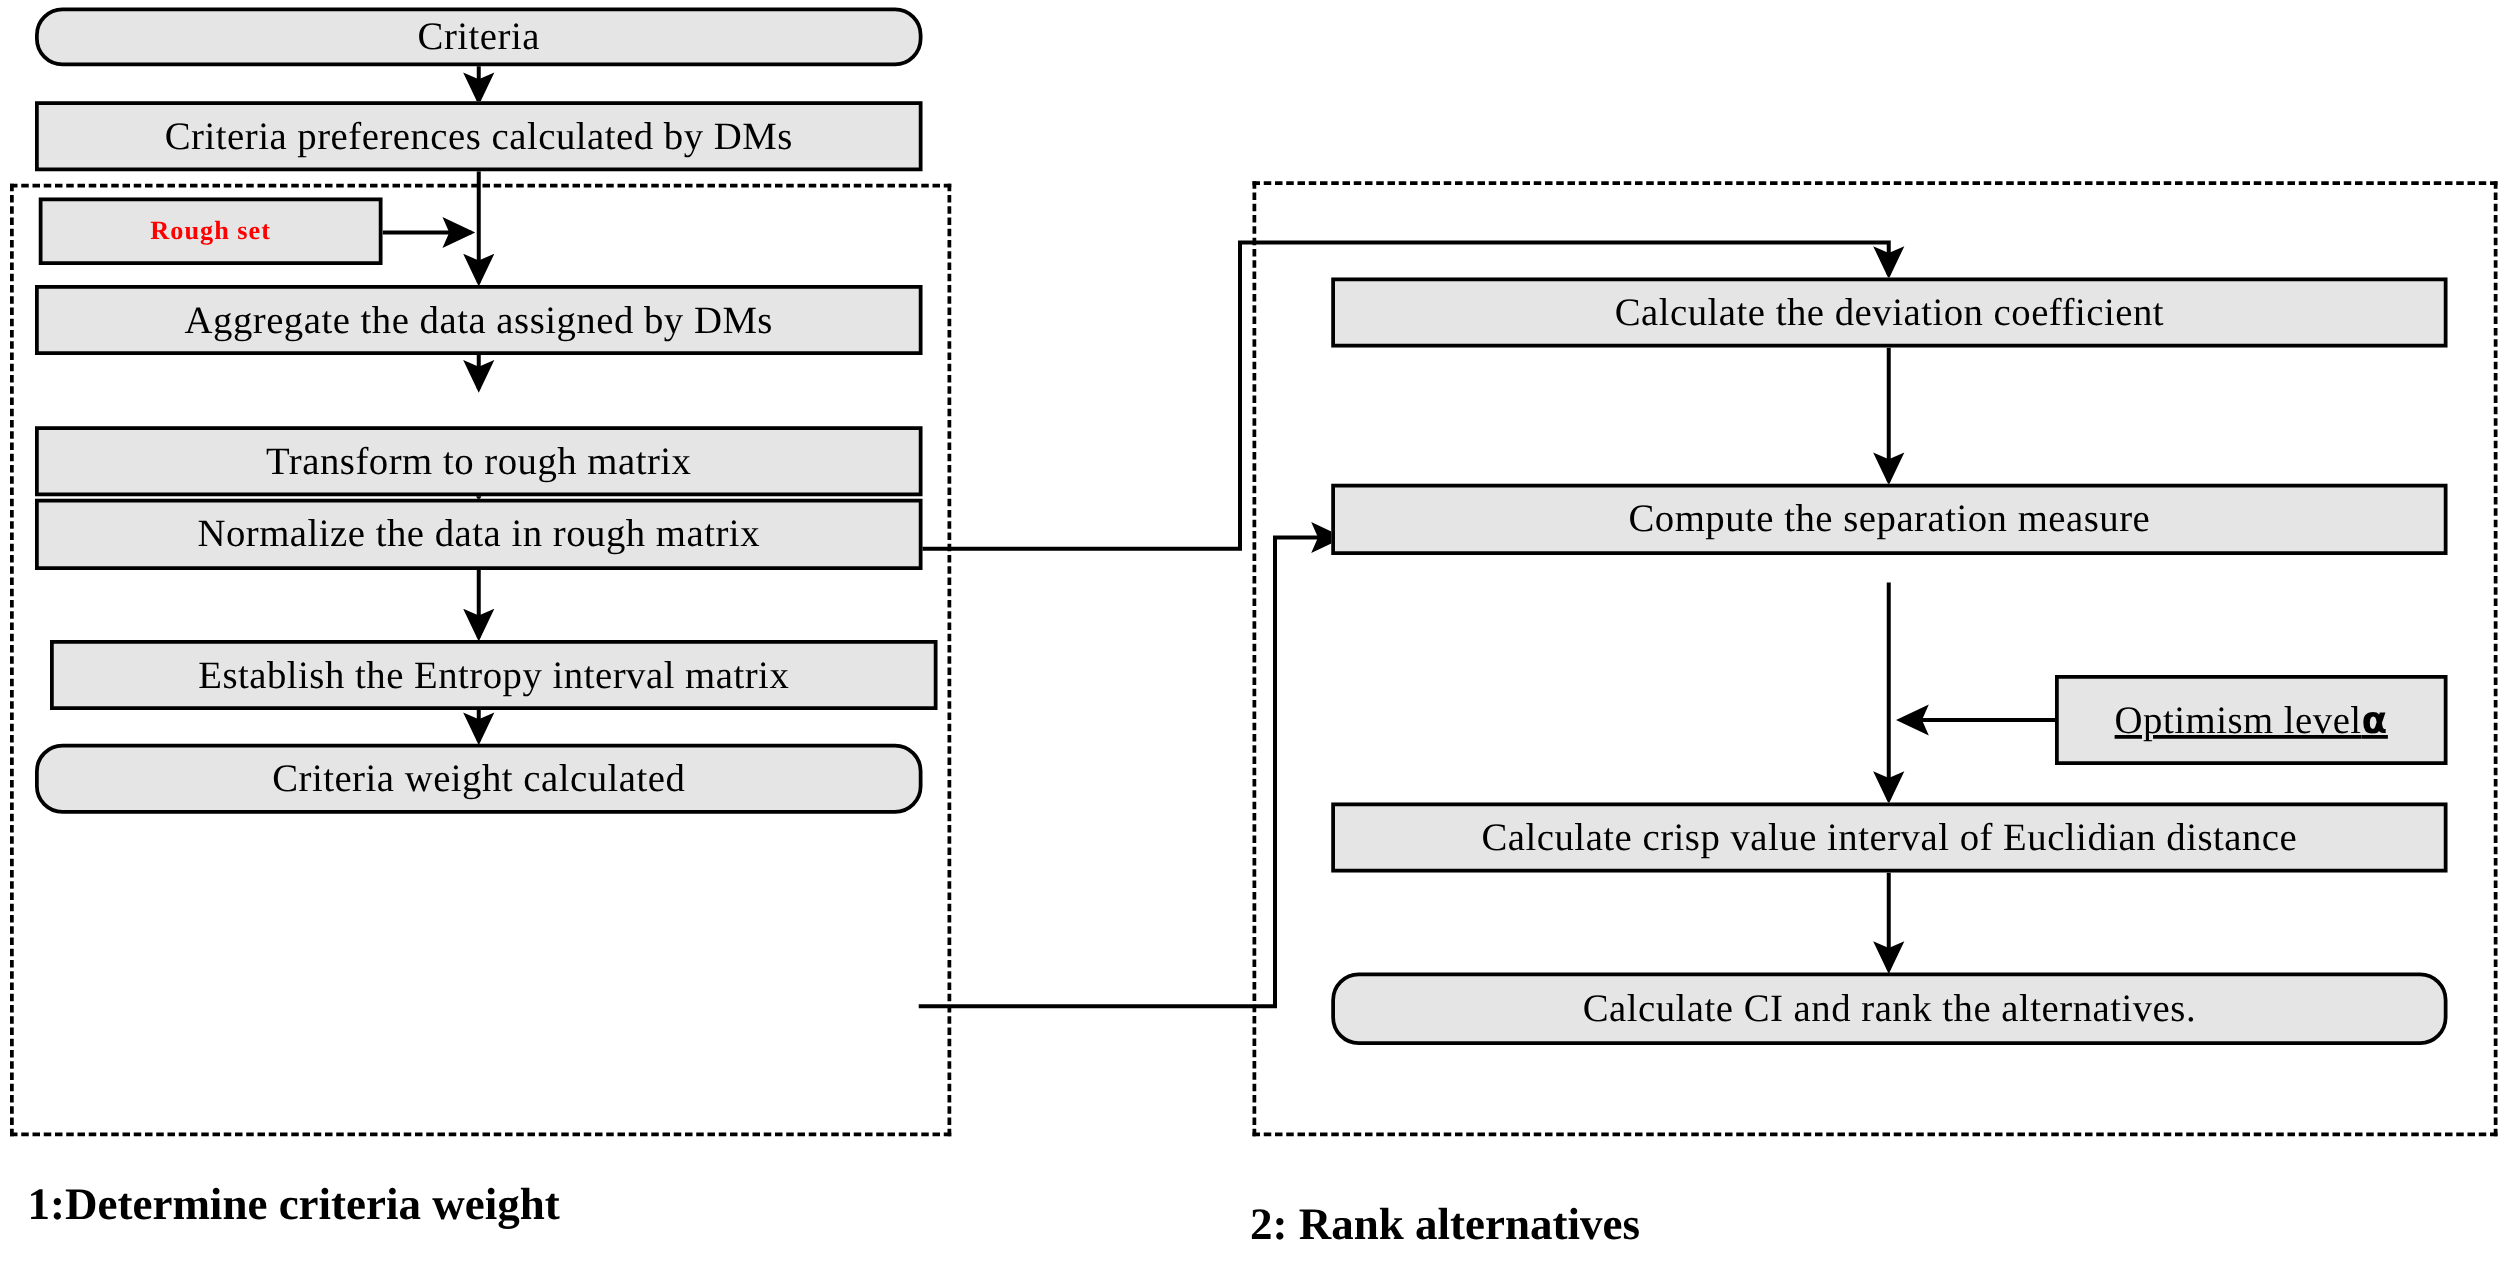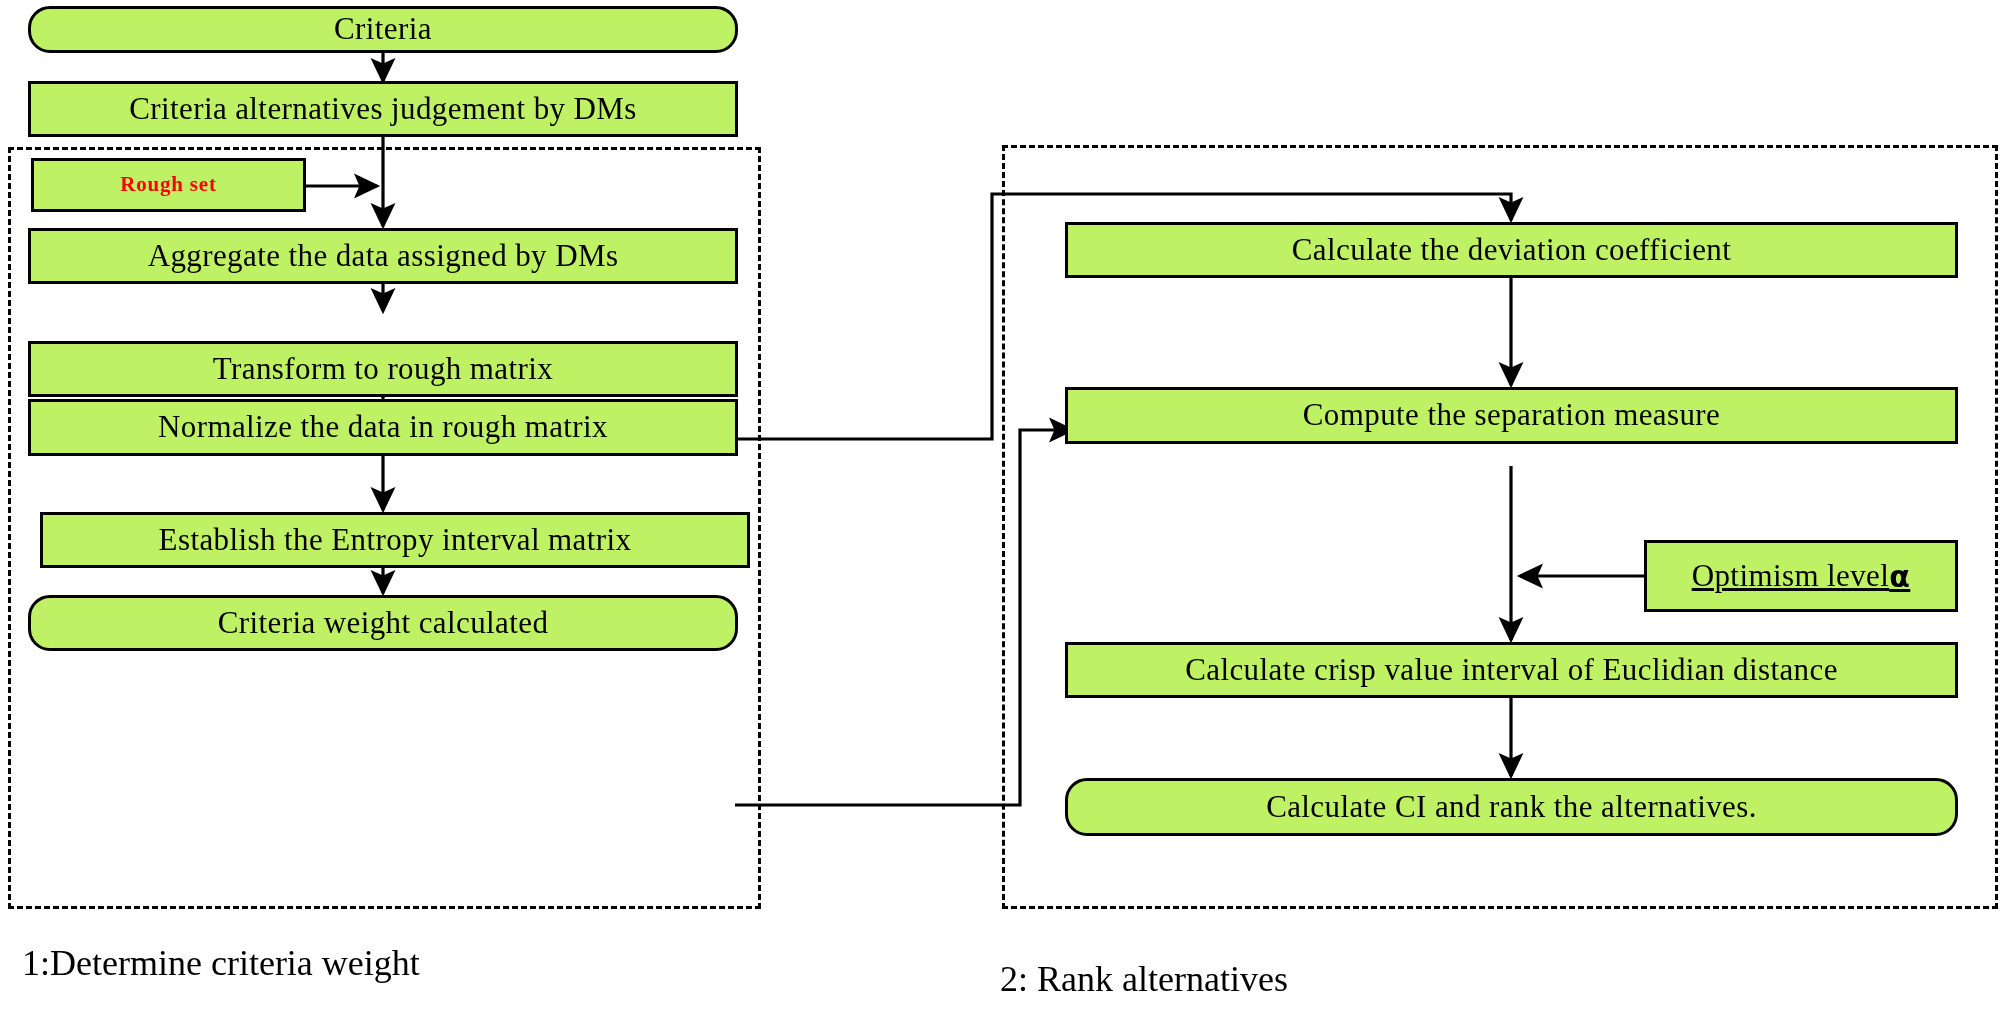--- a/index.html
+++ b/index.html
@@ -14,21 +14,21 @@
     position: relative;
     width: 2007px;
     height: 1020px;
     background: #ffffff;
     overflow: hidden;
   }
   .node {
     position: absolute;
     box-sizing: border-box;
     border: 3px solid #000000;
-    background: #bef264;
+    background: #e5e5e5;
     display: flex;
     align-items: center;
     justify-content: center;
     text-align: center;
     font-size: 31px;
     line-height: 1.1;
     color: #000000;
     letter-spacing: 0.4px;
     z-index: 5;
   }
@@ -43,21 +43,21 @@
   }
   .group {
     position: absolute;
     box-sizing: border-box;
     border: 3px dashed #000000;
     background: transparent;
     z-index: 1;
   }
   .grouplabel {
     position: absolute;
-    font-weight: normal;
+    font-weight: bold;
     font-size: 36px;
     color: #000000;
     white-space: nowrap;
     z-index: 6;
   }
   .conn {
     position: absolute;
     left: 0;
     top: 0;
     width: 2007px;
@@ -110,21 +110,21 @@
       <line x1="1511" y1="466" x2="1511" y2="640" marker-end="url(#ah)"></line>
 
       <path d="M1645,576 L1520,576" marker-end="url(#ah)"></path>
 
       <line x1="1511" y1="698" x2="1511" y2="776" marker-end="url(#ah)"></line>
     </g>
   </svg>
 
   <div class="node rounded" style="left:28px; top:6px; width:710px; height:47px;">Criteria</div>
 
-  <div class="node" style="left:28px; top:81px; width:710px; height:56px;">Criteria  alternatives  judgement   by DMs</div>
+  <div class="node" style="left:28px; top:81px; width:710px; height:56px;">Criteria  preferences  calculated   by DMs</div>
 
   <div class="node bold-red" style="left:31px; top:158px; width:275px; height:54px;">Rough set</div>
 
   <div class="node" style="left:28px; top:228px; width:710px; height:56px;">Aggregate  the data assigned  by DMs</div>
 
   <div class="node" style="left:28px; top:313px; width:710px; height:56px;margin-top:28px;">Transform  to rough  matrix</div>
 
   <div class="node" style="left:28px; top:399px; width:710px; height:57px;">Normalize  the data in  rough  matrix</div>
 
   <div class="node" style="left:40px; top:512px; width:710px; height:56px;">Establish  the Entropy  interval  matrix</div>

